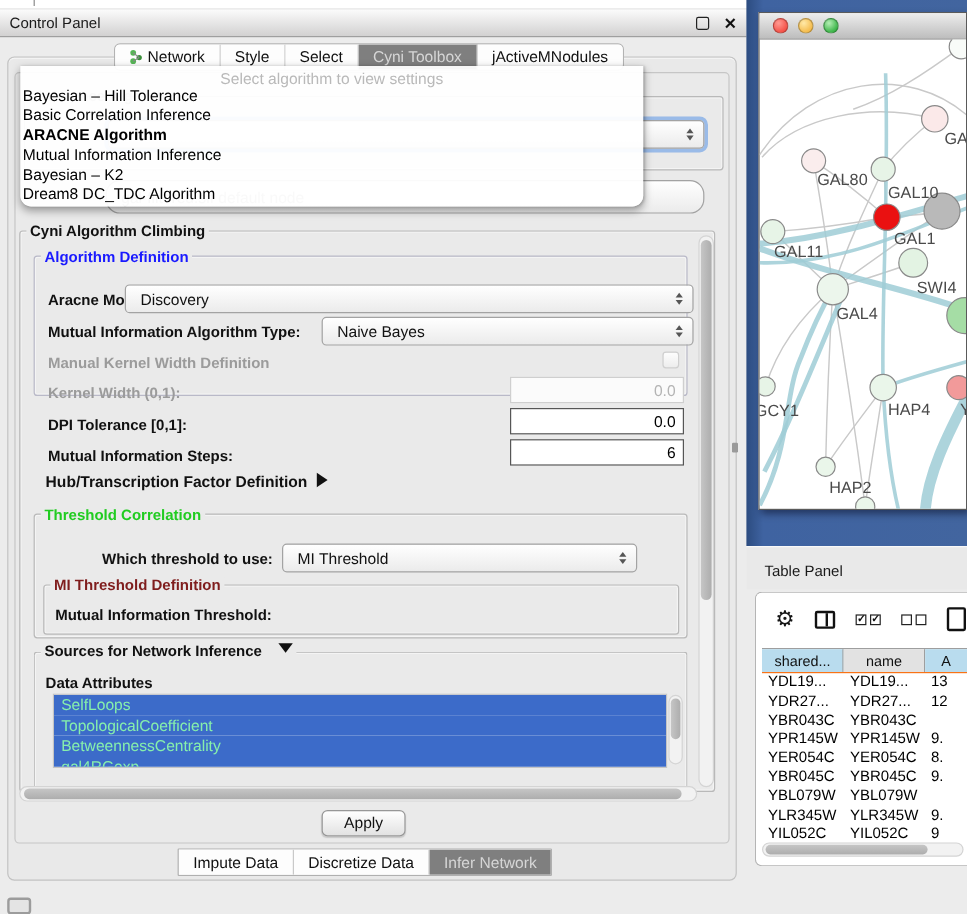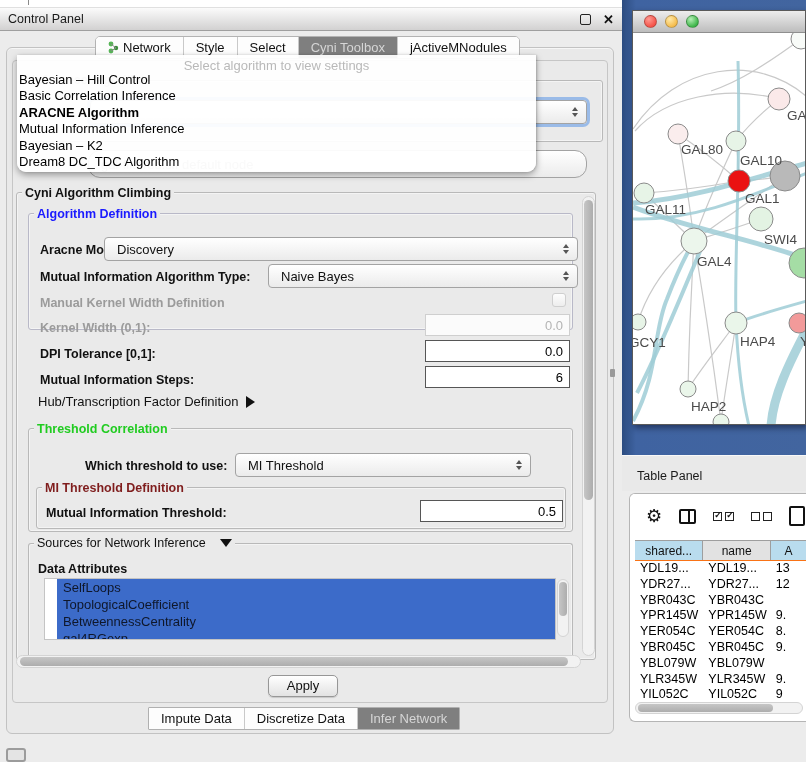--- a/index.html
+++ b/index.html
@@ -58,26 +58,26 @@
   .hscroll { position:absolute; background:#f2f2f2; border:1px solid #d4d4d4; border-radius:7px; }
   .hthumb { position:absolute; top:1px; height:9px; background:linear-gradient(#c6c6c6,#adadad); border-radius:6px; }
 
   .lbl { position:absolute; font-size:12.5px; font-weight:bold; color:#111; white-space:nowrap; }
   .lbl.disabled { color:#9b9b9b; }
   .field { position:absolute; font-size:13px; text-align:right; padding-right:6px;
       border:1px solid #565656; background:#fff; color:#000; font-family:"Liberation Sans",sans-serif; }
   .field.disabled { border:1px solid #cfcfcf; background:#fbfbfb; color:#b4b4b4; }
   .checkbox { position:absolute; width:14px; height:14px; border:1px solid #cfcfcf; border-radius:3px;
       background:linear-gradient(#fdfdfd,#ededed); }
-  .expander { position:absolute; font-size:13px; font-weight:normal; color:#111; display:flex; align-items:center; gap:8px; }
+  .expander { position:absolute; font-size:13px; font-weight:bold; color:#111; display:flex; align-items:flex-start; gap:8px; }
   .arrow-right { width:0; height:0; border-top:6px solid transparent; border-bottom:6px solid transparent; border-left:9px solid #111; }
   .arrow-down { width:0; height:0; border-left:6px solid transparent; border-right:6px solid transparent; border-top:8px solid #111; display:inline-block; margin-left:6px; }
 
   #attr-list { position:absolute; background:#fff; border:1px solid #c4c4c4; overflow:hidden; }
-  .attr-item { font-size:13px; color:#0f172a; background:#3c6bc9; padding:0 0 0 6px; line-height:17px; white-space:nowrap;margin-left:12px; }
+  .attr-item { font-size:13px; color:#86efac; background:#3c6bc9; padding:0 0 0 6px; line-height:17px; white-space:nowrap; }
 
   #apply-btn { position:absolute; font-size:13px; color:#111; text-align:center; line-height:20px;
       background:linear-gradient(#ffffff,#e2e2e2); border:1px solid #979797; border-radius:5px;
       box-shadow:0 1px 1px rgba(0,0,0,.15); }
 
   #bottom-tabbar { left:148px; top:707px; height:23px; display:flex; background:#fff;
       border:1px solid #b0b0b0; border-radius:1px; overflow:hidden; z-index:5; }
 
   
   #divider-handle { left:610px; top:369px; width:5px; height:8px; background:#9a9a9a; border-radius:1px; }
@@ -176,21 +176,21 @@
       <span class="tri-dn"></span>
     </span>
 </div>
 <div id="bg-combo2" class="combo" style="left:88px; top:150px; width:499px; height:28px;">
   <span>gal-filtered.sif default node</span>
 </div>
 
 <div id="algo-popup" class="abs">
   <div class="placeholder">Select algorithm to view settings</div>
   <div id="popup-items">
-      <div class="popup-item">Bayesian – Hill Control</div>
+      <div class="popup-item">Bayesian – Hill Tolerance</div>
       <div class="popup-item">Basic Correlation Inference</div>
       <div class="popup-item bold">ARACNE Algorithm</div>
       <div class="popup-item">Mutual Information Inference</div>
       <div class="popup-item">Bayesian – K2</div>
       <div class="popup-item">Dream8 DC_TDC Algorithm</div>
     </div>
 </div>
 
 <div id="settings-group" class="abs">
   <div class="groupbox" style="left:0; top:6px; width:580px; height:468px;"></div>
@@ -246,21 +246,20 @@
     <span>MI Threshold</span>
     <span class="stepper">
         <span class="tri-up"></span>
         <span class="tri-dn"></span>
       </span>
   </div>
 
   <div class="groupbox" style="left:20px; top:301px; width:530px; height:42px;"></div>
   <span class="group-label" style="left:26px; top:295px; color:#7f1d1d; background:#eaeaea;">MI Threshold Definition</span>
   <span class="lbl" style="left:30px; top:320px;">Mutual Information Threshold:</span>
-  <input class="field" style="left: 404px; top: 314px; width: 143px; height: 22px;" readonly="" value="0.5">
 
   <div class="groupbox" style="left:12px; top:357px; width:545px; height:118px; border-bottom:none;"></div>
   <div class="expander" style="left:18px; top:350px; background:#eaeaea; padding:0 3px; font-size:12.5px;">
     <span>Sources for Network Inference</span>
     <span class="arrow-down"></span>
   </div>
   <span class="lbl" style="left:22px; top:376px;">Data Attributes</span>
 
   <div id="attr-list" style="left:28px; top:392px; width:512px; height:62px;">
       <div class="attr-item">SelfLoops</div>

